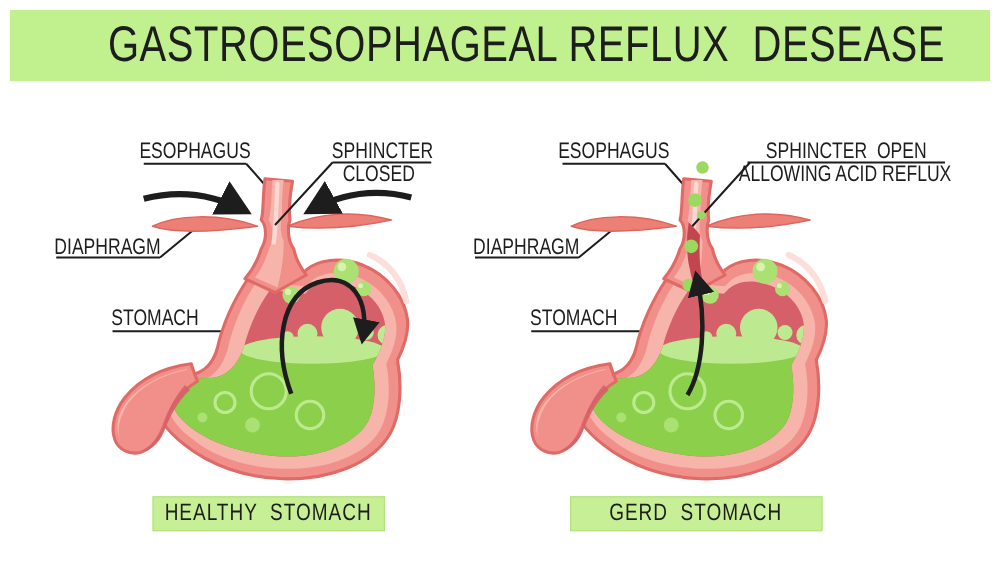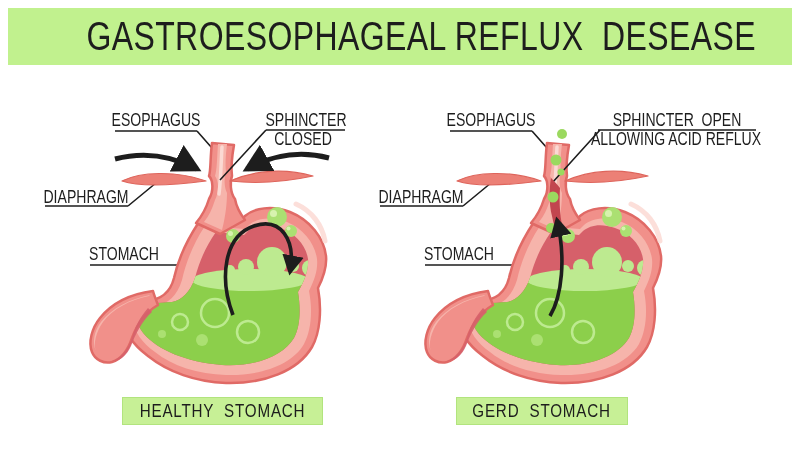--- a/index.html
+++ b/index.html
@@ -173,20 +173,20 @@
   <div class="lbl" style="left:303px;top:131px">CLOSED</div>
   <div class="lbl" style="left:86px;top:189px">DIAPHRAGM</div>
   <div class="lbl" style="left:124px;top:246px">STOMACH</div>
 
   <div class="lbl" style="left:491px;top:112px">ESOPHAGUS</div>
   <div class="lbl" style="left:677px;top:112px">SPHINCTER  OPEN</div>
   <div class="lbl" style="left:676px;top:131px">ALLOWING ACID REFLUX</div>
   <div class="lbl" style="left:421px;top:189px">DIAPHRAGM</div>
   <div class="lbl" style="left:459px;top:246px">STOMACH</div>
 
-  <div class="caption" style="left:122px;width:201px">
+  <div class="caption" style="left:122px;width:186px">
     <span>HEALTHY  STOMACH</span>
   </div>
-  <div class="caption" style="left:456px;width:172px">
+  <div class="caption" style="left:456px;width:202px">
     <span>GERD  STOMACH</span>
   </div>
 
 </div>
 
 </body></html>

